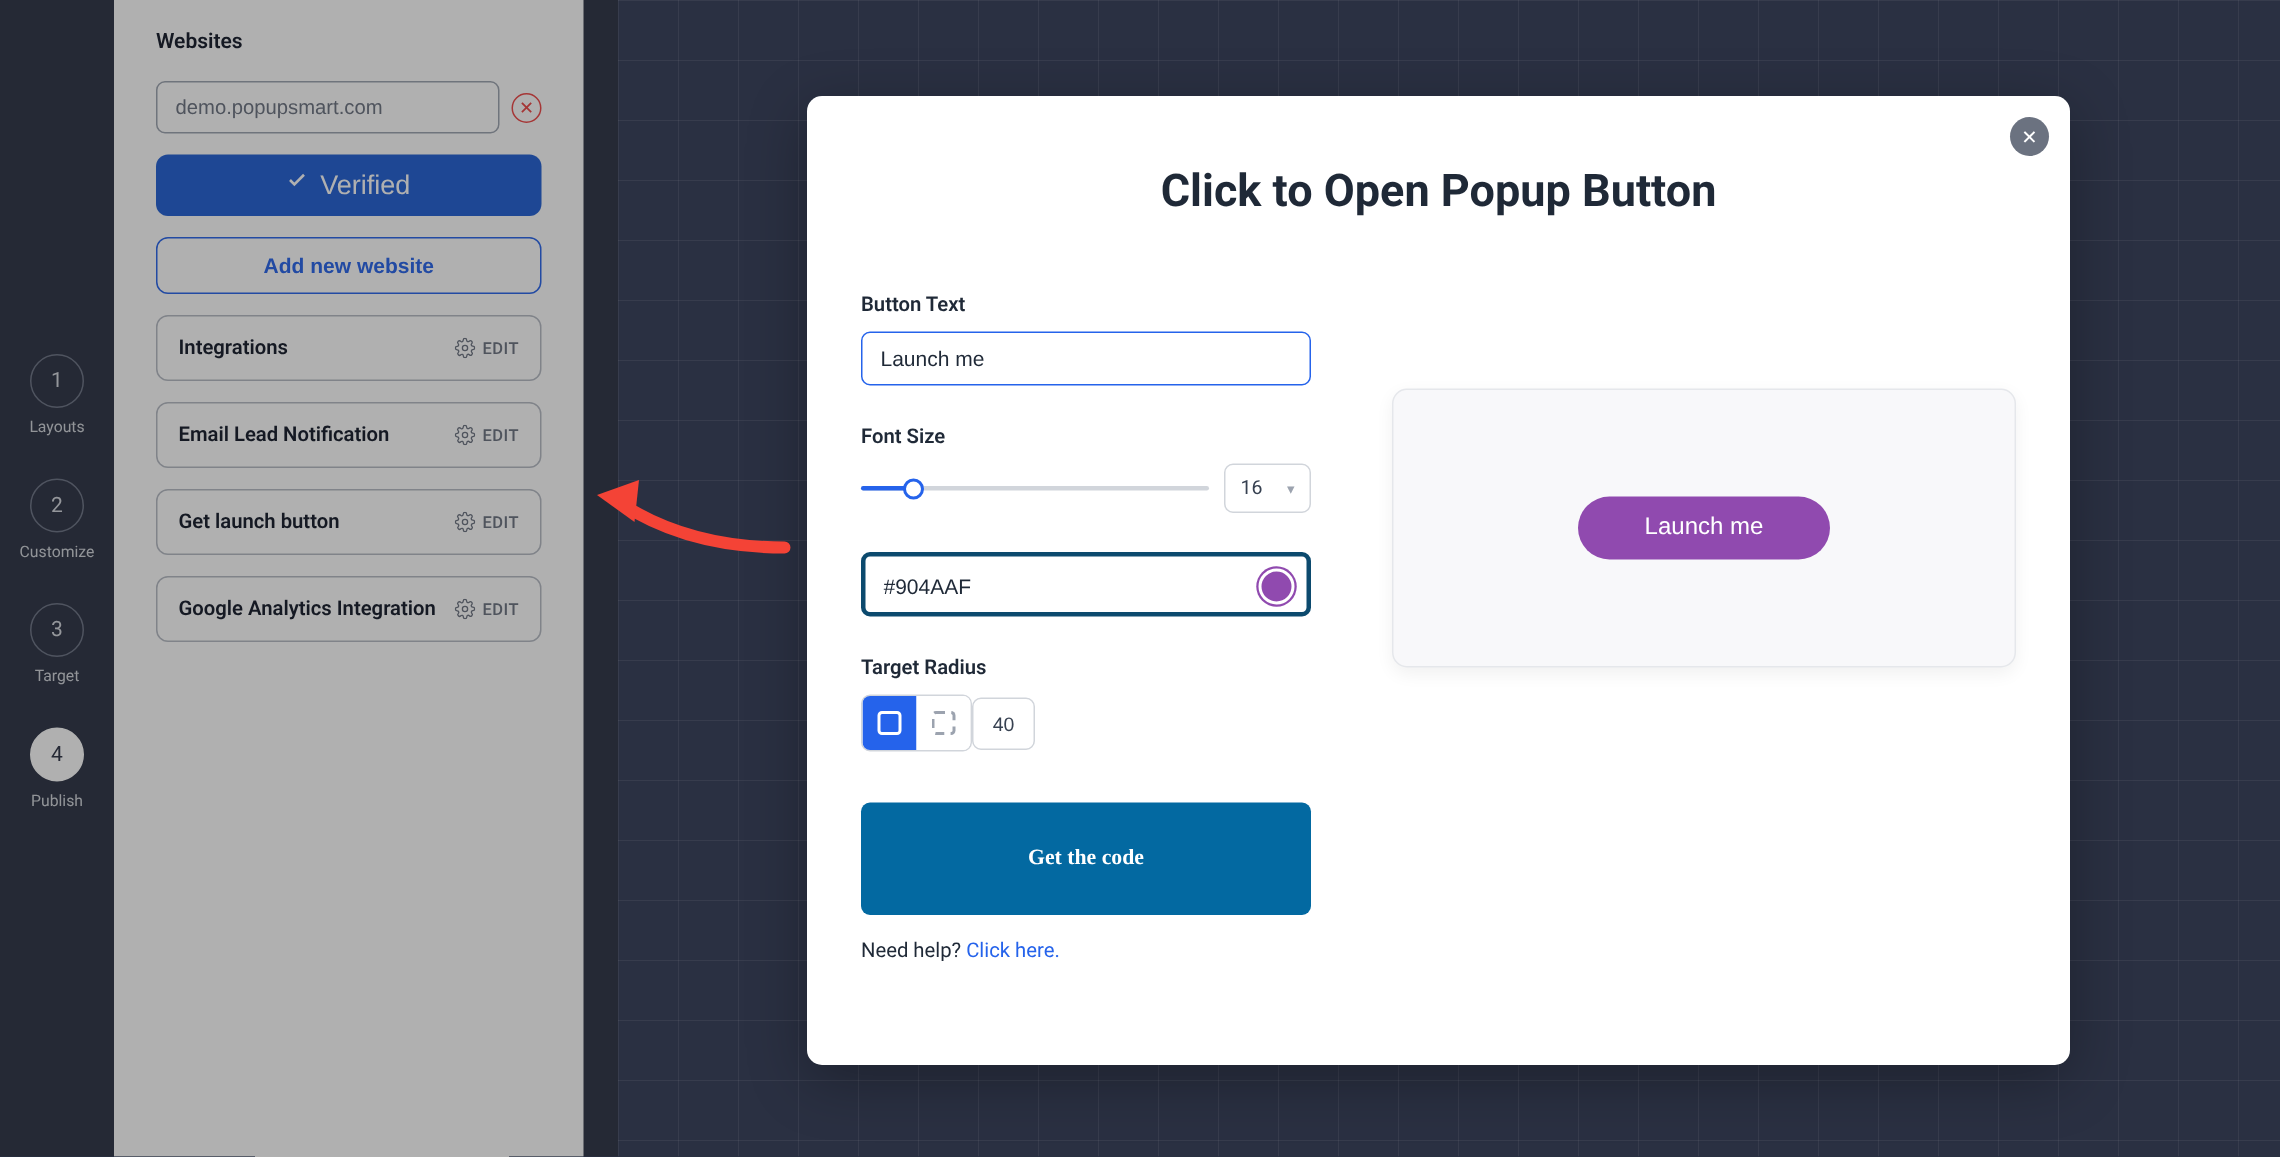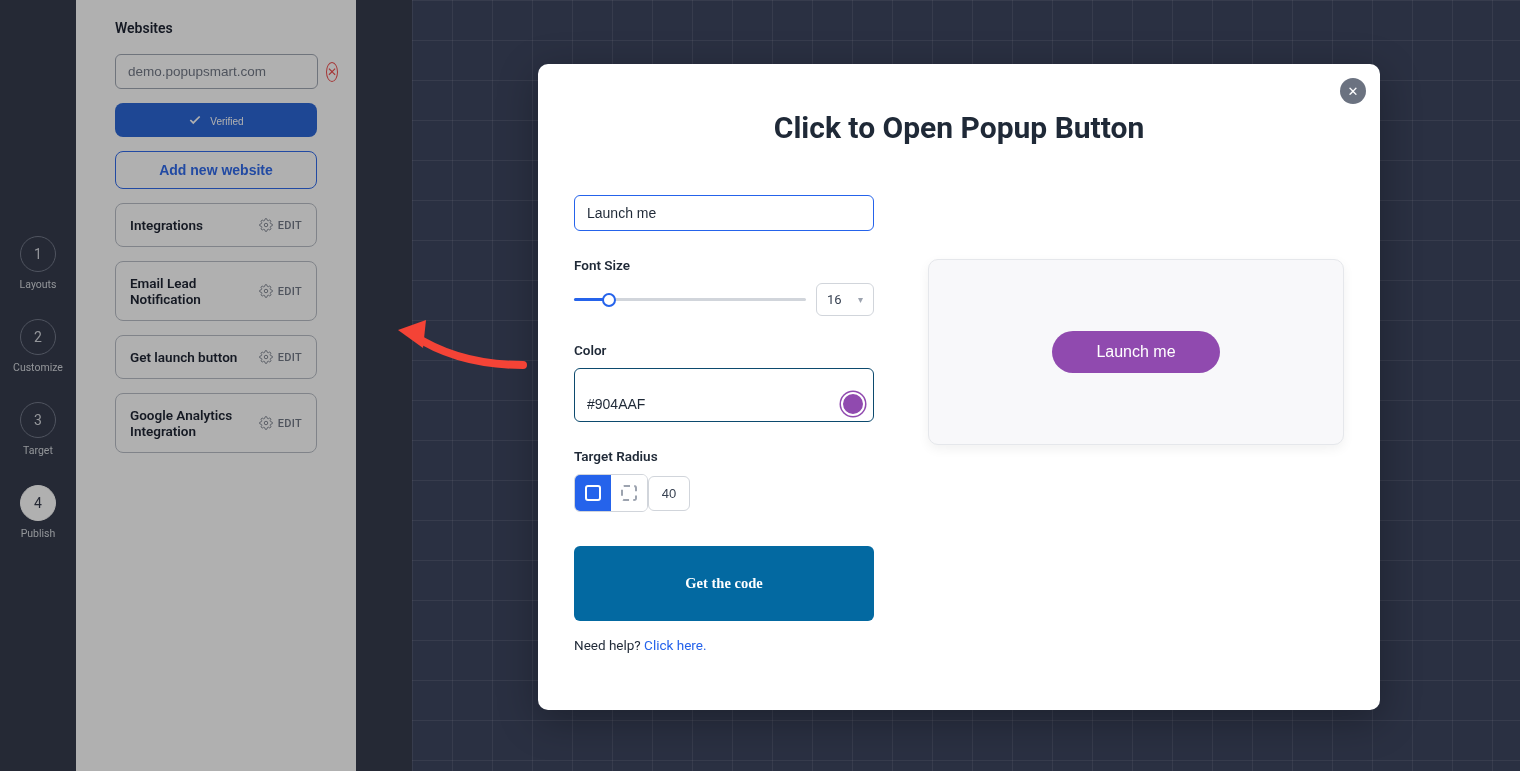--- a/index.html
+++ b/index.html
@@ -49,23 +49,23 @@
   }
   .step-label {
     font-size: 10.5px;
     color: #d1d5db;
   }
 
   
   .sidebar {
     position: absolute;
     left: 76px; top: 0; bottom: 0;
-    width: 280px;
-    background: #fff;
-    padding: 20px 39px;
+    width: 313px;
+    background: #fff;
+    padding: 20px 28px;
     display: flex;
     flex-direction: column;
     gap: 14px;
     z-index: 5;
   }
   .sidebar-header {
     font-size: 14px;
     font-weight: 600;
     color: #111827;
     margin-bottom: 4px;
@@ -96,24 +96,24 @@
     cursor: pointer;
     font-size: 12px;
     line-height: 1;
   }
   .verified-btn {
     background: #1f5ed4;
     color: #fff;
     border: none;
     border-radius: 8px;
     padding: 10px;
-    font-size: 10px;
+    font-size: 18px;
     font-weight: 500;
     display: flex;
-    align-items: flex-end;
+    align-items: flex-start;
     justify-content: center;
     gap: 8px;
     cursor: pointer;
   }
   .verified-btn svg { width: 14px; height: 14px; }
   .add-website-btn {
     background: #fff;
     color: #2563eb;
     border: 1.5px solid #2563eb;
     border-radius: 8px;
@@ -289,23 +289,23 @@
     cursor: pointer;
   }
   .size-select::after {
     content: "▾";
     font-size: 10px;
     color: #9ca3af;
   }
   .color-input-wrap {
     display: flex;
     align-items: center;
-    border: 1px solid #0c4a6e;
-    border-radius: 6px;
-    padding: 23px 8px 5px 12px;
+    border: 3px solid #0c4a6e;
+    border-radius: 6px;
+    padding: 8px 8px 5px 12px;
   }
   .color-input-wrap input {
     flex: 1;
     border: none;
     outline: none;
     font-size: 14px;
     color: #1f2937;
   }
   .color-swatch {
     width: 24px; height: 24px;
@@ -500,40 +500,40 @@
 <div class="modal">
   <button class="modal-close">
     <span>✕</span>
   </button>
   <h2 class="modal-title">Click to Open Popup Button</h2>
 
   <div class="modal-body">
     <div class="form-col">
 
       <div class="form-group">
+        <label class="form-label">Button Text</label>
         <input class="text-input" type="text" value="Launch me" style="">
       </div>
 
       <div class="form-group">
         <label class="form-label">Font Size</label>
         <div class="font-size-row">
           <div class="slider-wrap">
             <div class="slider-track">
                 <div class="slider-fill"></div>
               </div>
             <div class="slider-thumb"></div>
           </div>
           <div class="size-select">
             <span>16</span>
           </div>
         </div>
       </div>
 
       <div class="form-group">
-        <label class="form-label">Color</label>
         <div class="color-input-wrap">
           <input type="text" value="#904AAF" style="">
           <div class="color-swatch"></div>
         </div>
       </div>
 
       <div class="form-group">
         <label class="form-label">Target Radius</label>
         <div class="radius-row">
           <div class="radius-seg">

